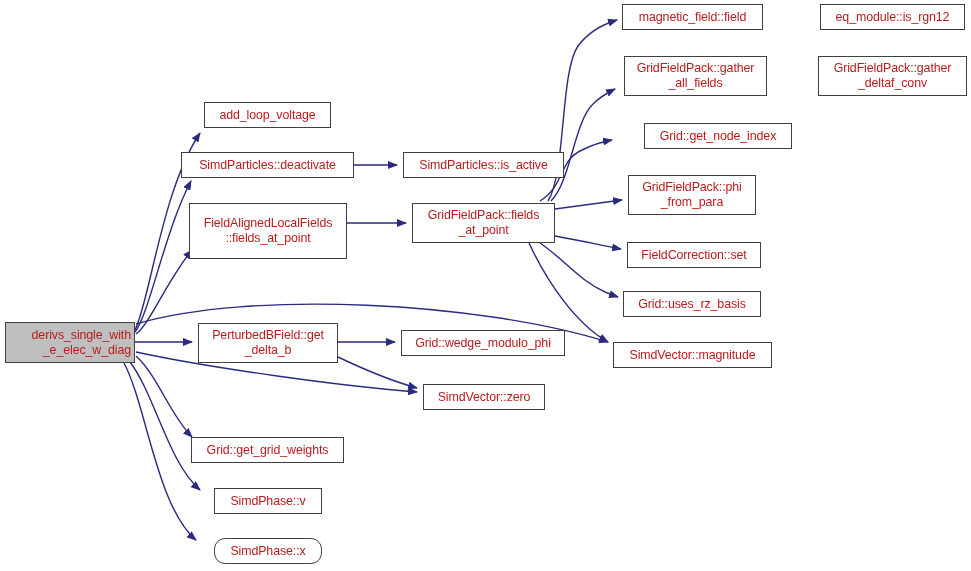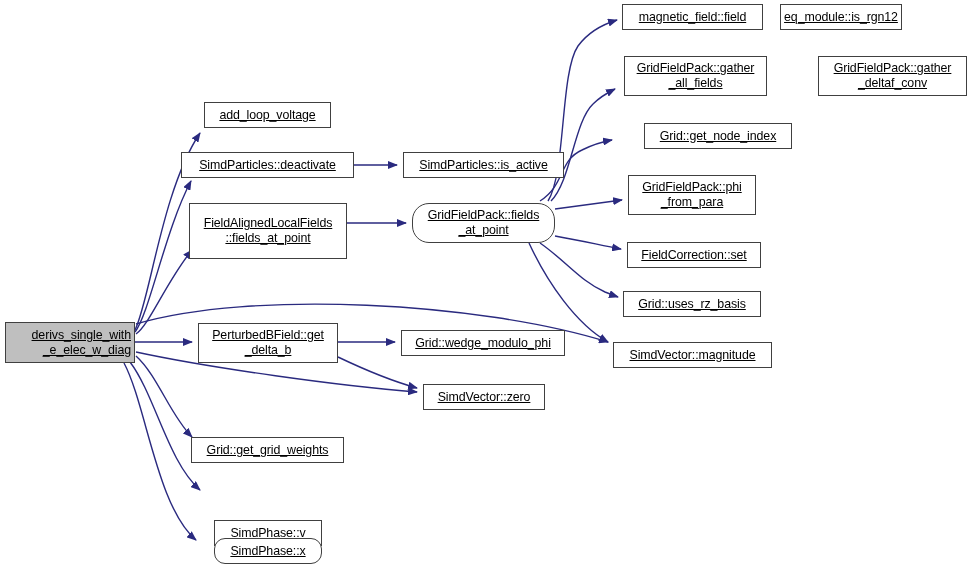--- a/index.html
+++ b/index.html
@@ -19,31 +19,30 @@
     position:absolute;
     left:0; top:0;
     width:971px; height:571px;
     pointer-events:none;
   }
   .node{
     position:absolute;
     box-sizing:border-box;
     border:1px solid #404040;
     background:#ffffff;
-    color:#000000;
+    color:#b91c1c;
     font-size:12.4px;
     line-height:15px;
     display:flex;
     align-items:center;
     justify-content:center;
     text-align:center;
     white-space:pre-line;
     letter-spacing:-0.1px;
     z-index:5;
-    text-decoration:underline;
   }
   .node.root{
     background:#bfbfbf;
     border:1px solid #404040;
     text-align:right;
   }
   .node-label{
     display:block;
     width:100%;
     padding:0 3px;
@@ -86,36 +85,36 @@
   </svg>
 
   <div id="node-layer">
       <div class="node root" style="left: 5px; top: 322px; width: 130px; height: 41px;"><span class="node-label">derivs_single_with
 _e_elec_w_diag</span></div>
       <div class="node" style="left: 204px; top: 102px; width: 127px; height: 26px;"><span class="node-label">add_loop_voltage</span></div>
       <div class="node" style="left: 181px; top: 152px; width: 173px; height: 26px; text-align: center;"><span class="node-label">SimdParticles::deactivate</span></div>
       <div class="node" style="left: 403px; top: 152px; width: 161px; height: 26px;"><span class="node-label">SimdParticles::is_active</span></div>
       <div class="node" style="left: 189px; top: 203px; width: 158px; height: 56px;"><span class="node-label">FieldAlignedLocalFields
 ::fields_at_point</span></div>
-      <div class="node" style="left: 412px; top: 203px; width: 143px; height: 40px; border-radius: 17px;"><span class="node-label">GridFieldPack::fields
+      <div class="node" style="left: 412px; top: 203px; width: 143px; height: 40px;"><span class="node-label">GridFieldPack::fields
 _at_point</span></div>
       <div class="node" style="left: 622px; top: 4px; width: 141px; height: 26px;"><span class="node-label">magnetic_field::field</span></div>
-      <div class="node" style="left: 780px; top: 4px; width: 122px; height: 26px;"><span class="node-label">eq_module::is_rgn12</span></div>
+      <div class="node" style="left: 820px; top: 4px; width: 145px; height: 26px;"><span class="node-label">eq_module::is_rgn12</span></div>
       <div class="node" style="left: 624px; top: 56px; width: 143px; height: 40px;"><span class="node-label">GridFieldPack::gather
 _all_fields</span></div>
       <div class="node" style="left: 818px; top: 56px; width: 149px; height: 40px;"><span class="node-label">GridFieldPack::gather
 _deltaf_conv</span></div>
       <div class="node" style="left: 644px; top: 123px; width: 148px; height: 26px;"><span class="node-label">Grid::get_node_index</span></div>
       <div class="node" style="left: 628px; top: 175px; width: 128px; height: 40px;"><span class="node-label">GridFieldPack::phi
 _from_para</span></div>
       <div class="node" style="left: 627px; top: 242px; width: 134px; height: 26px;"><span class="node-label">FieldCorrection::set</span></div>
       <div class="node" style="left: 623px; top: 291px; width: 138px; height: 26px;"><span class="node-label">Grid::uses_rz_basis</span></div>
       <div class="node" style="left: 613px; top: 342px; width: 159px; height: 26px;"><span class="node-label">SimdVector::magnitude</span></div>
       <div class="node" style="left: 198px; top: 323px; width: 140px; height: 40px;"><span class="node-label">PerturbedBField::get
 _delta_b</span></div>
       <div class="node" style="left: 401px; top: 330px; width: 164px; height: 26px;"><span class="node-label">Grid::wedge_modulo_phi</span></div>
       <div class="node" style="left: 423px; top: 384px; width: 122px; height: 26px;"><span class="node-label">SimdVector::zero</span></div>
       <div class="node" style="left: 191px; top: 437px; width: 153px; height: 26px;"><span class="node-label">Grid::get_grid_weights</span></div>
-      <div class="node" style="left: 214px; top: 488px; width: 108px; height: 26px; margin-top: 32px;"><span class="node-label">SimdPhase::v</span></div>
+      <div class="node" style="left: 214px; top: 488px; width: 108px; height: 26px;"><span class="node-label">SimdPhase::v</span></div>
       <div class="node" style="left: 214px; top: 538px; width: 108px; height: 26px; border-radius: 11px;"><span class="node-label">SimdPhase::x</span></div>
     </div>
 
 </div>
 
 </body></html>

